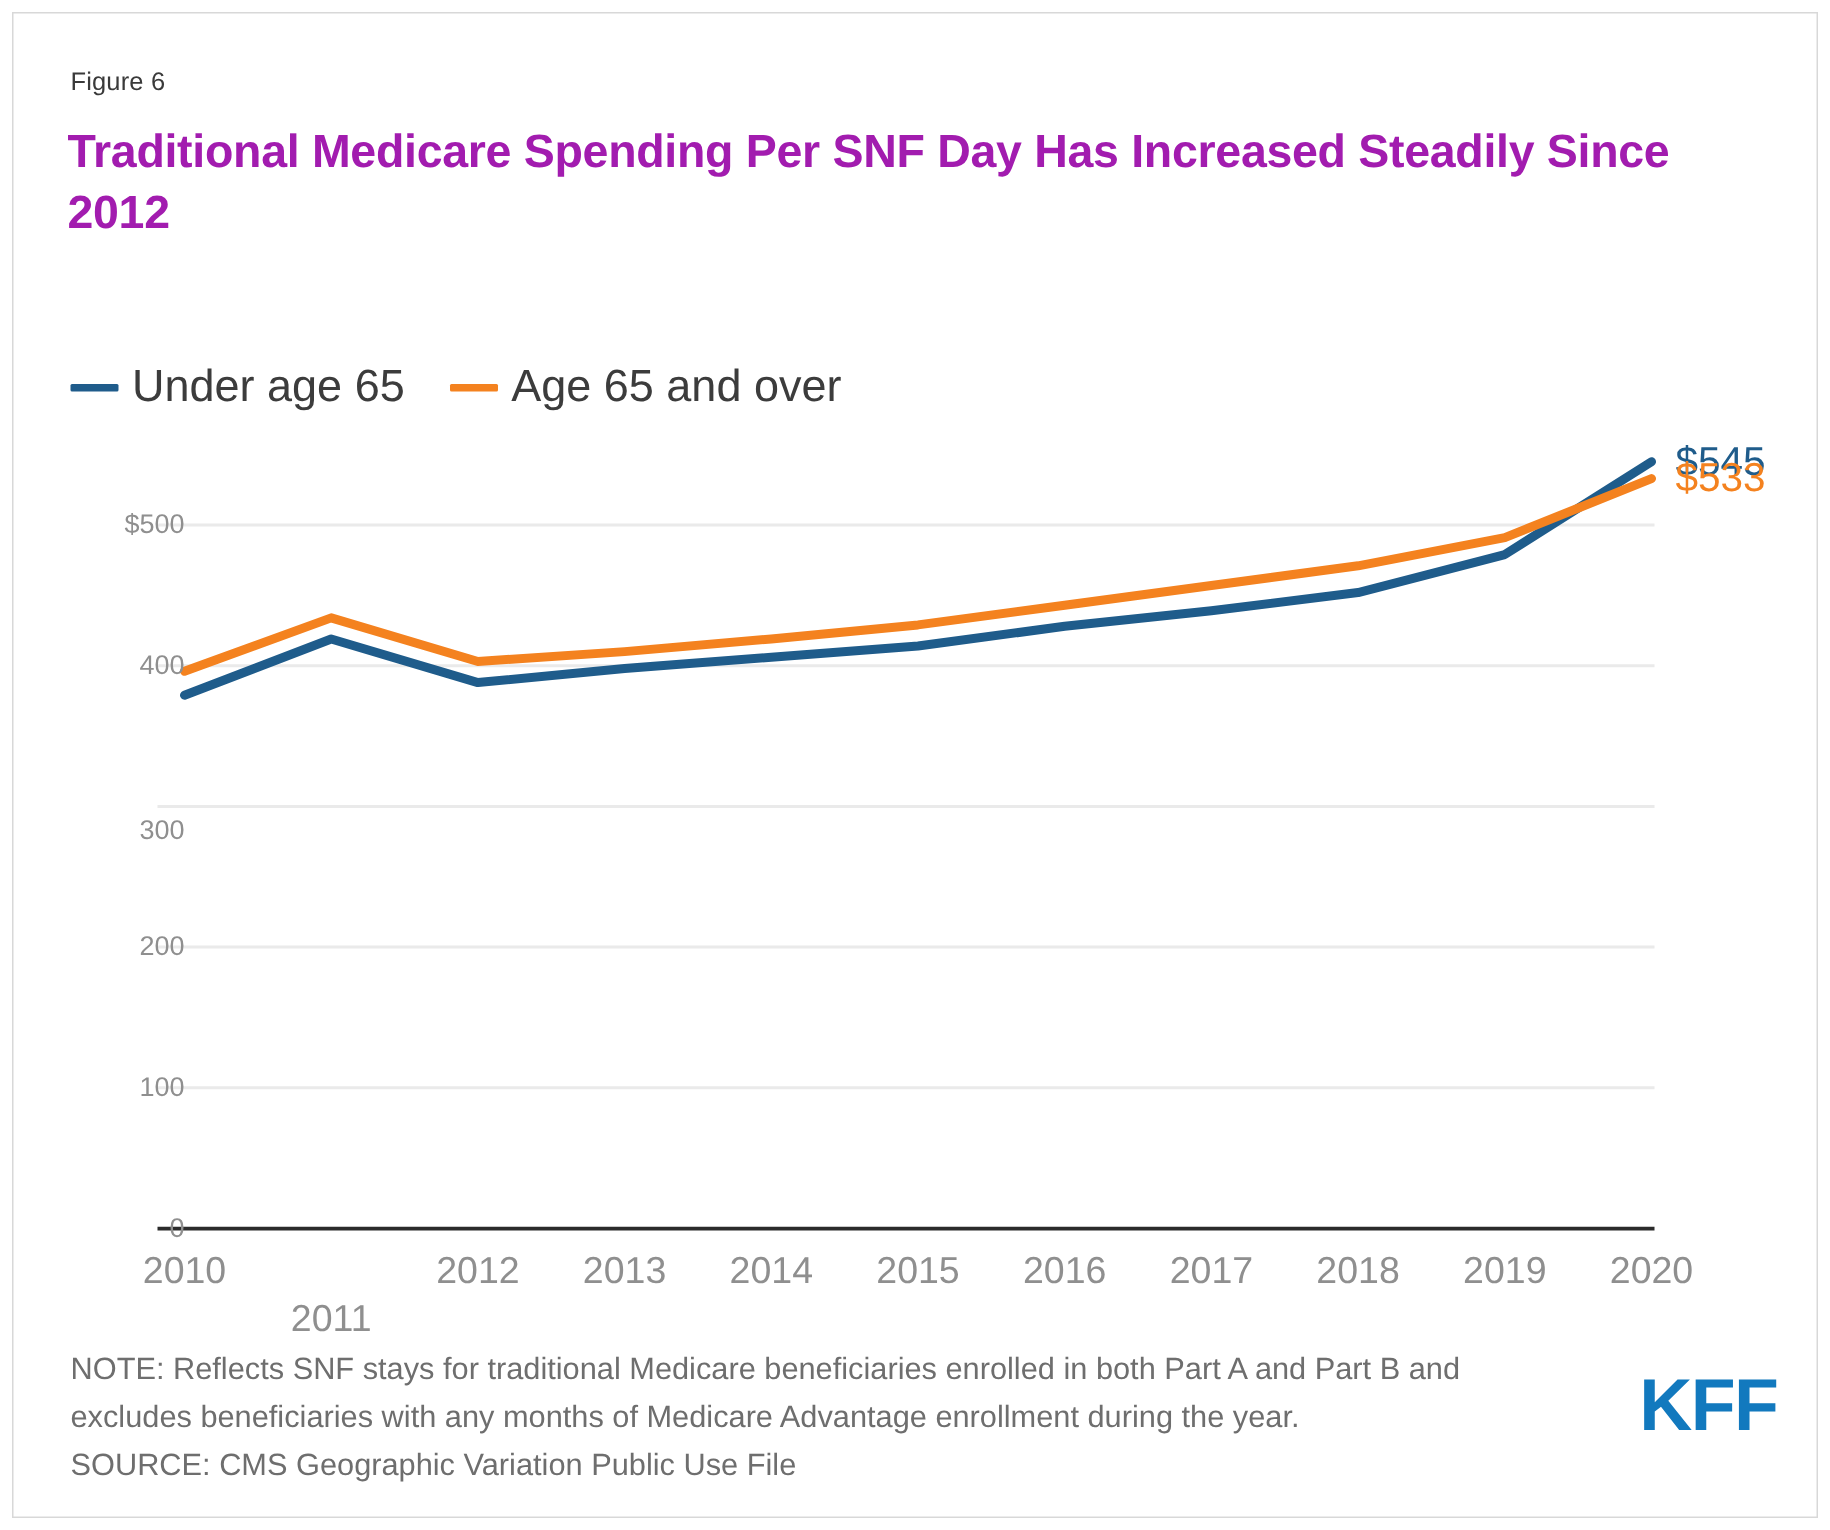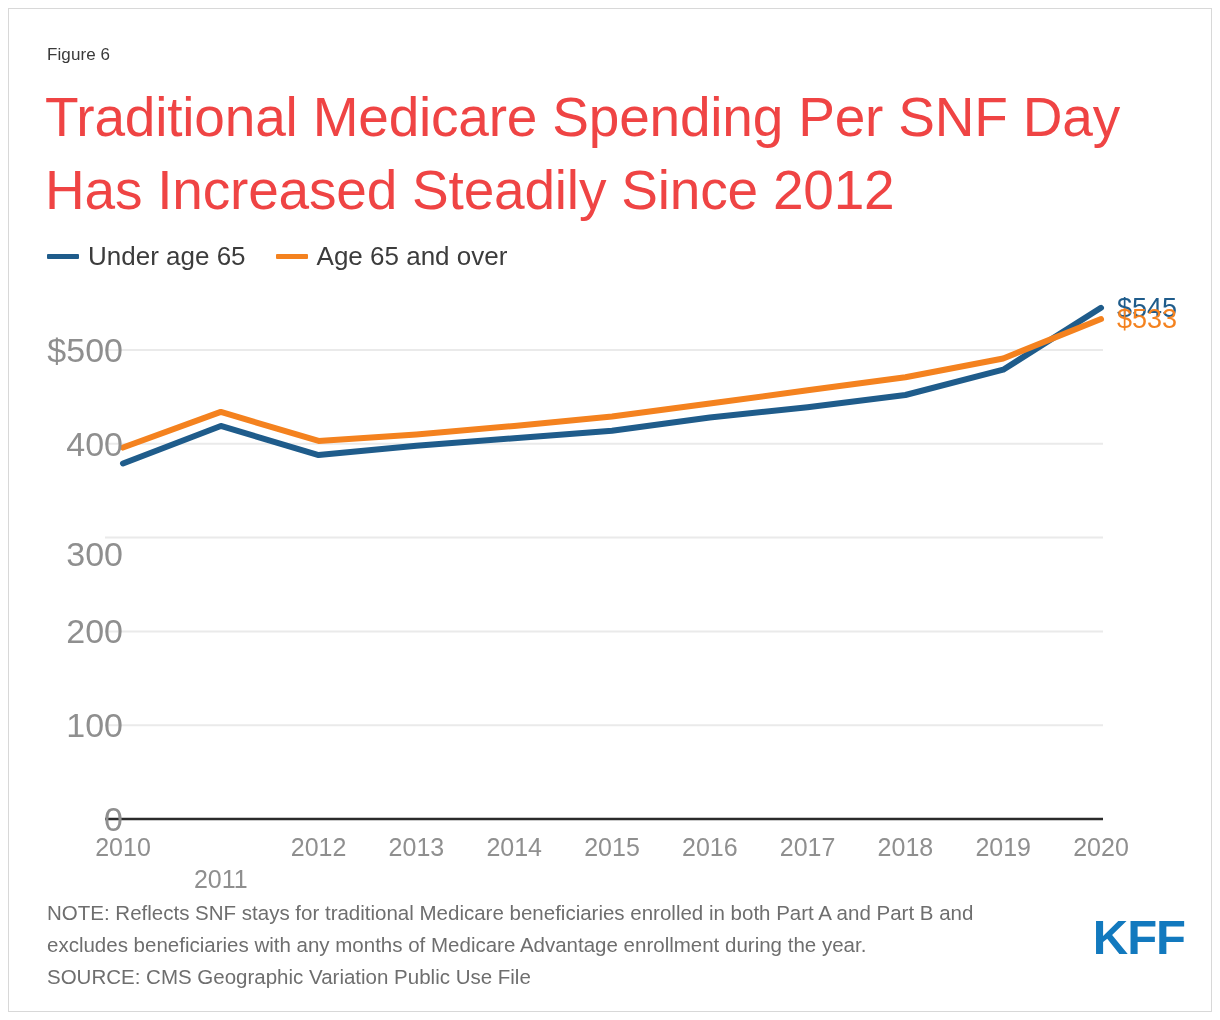--- a/index.html
+++ b/index.html
@@ -21,24 +21,24 @@
     position: absolute;
     left: 38px; top: 36px;
     font-size: 17px;
     color: #3a3a3a;
     letter-spacing: 0.1px;
   }
   #chart-title {
     position: absolute;
     left: 36px; top: 72px;
     width: 1080px;
-    font-size: 55px;
+    font-size: 31px;
     line-height: 1.32;
-    color: #ef4444;
-    font-weight: 400;
+    color: #a21caf;
+    font-weight: 700;
     letter-spacing: -0.2px;
   }
   
   #chart-legend {
     position: absolute;
     left: 38px; top: 232px;
     display: flex;
     align-items: center;
     gap: 30px;
   }
@@ -46,34 +46,34 @@
     display: flex;
     align-items: center;
     gap: 9px;
   }
   .legend-swatch {
     display: block;
     width: 32px; height: 5px;
     border-radius: 1px;
   }
   .legend-label {
-    font-size: 26px;
+    font-size: 30px;
     color: #3c3c3c;
   }
   
   #plot-area {
     position: absolute;
     left: 0; top: 0;
     width: 1204px; height: 1004px;
   }
   #plot-svg { position: absolute; left: 0; top: 0; }
   .y-tick-label {
     position: absolute;
     right: 0;
-    font-size: 34px;
+    font-size: 18px;
     color: #8f8f8f;
     text-align: right;
     transform: translateY(-50%);
     white-space: nowrap;
   }
   .y-tick-wrap { position: absolute; width: 86px; left: 28px; }
   .x-tick-label {
     position: absolute;
     font-size: 25px;
     color: #8f8f8f;

